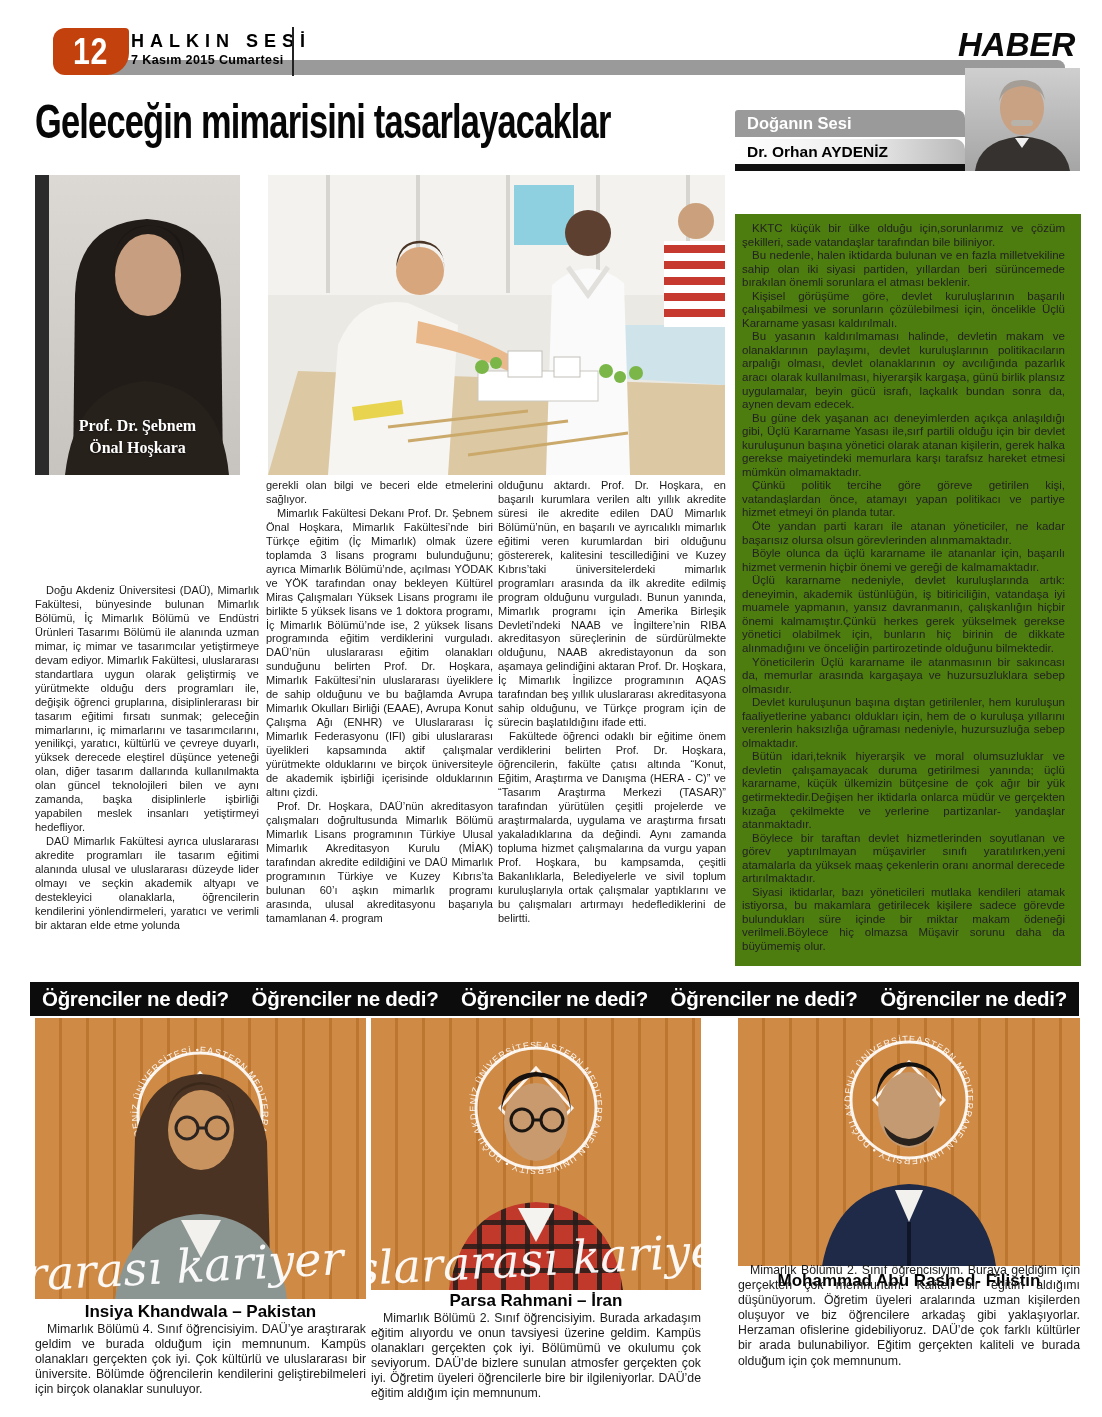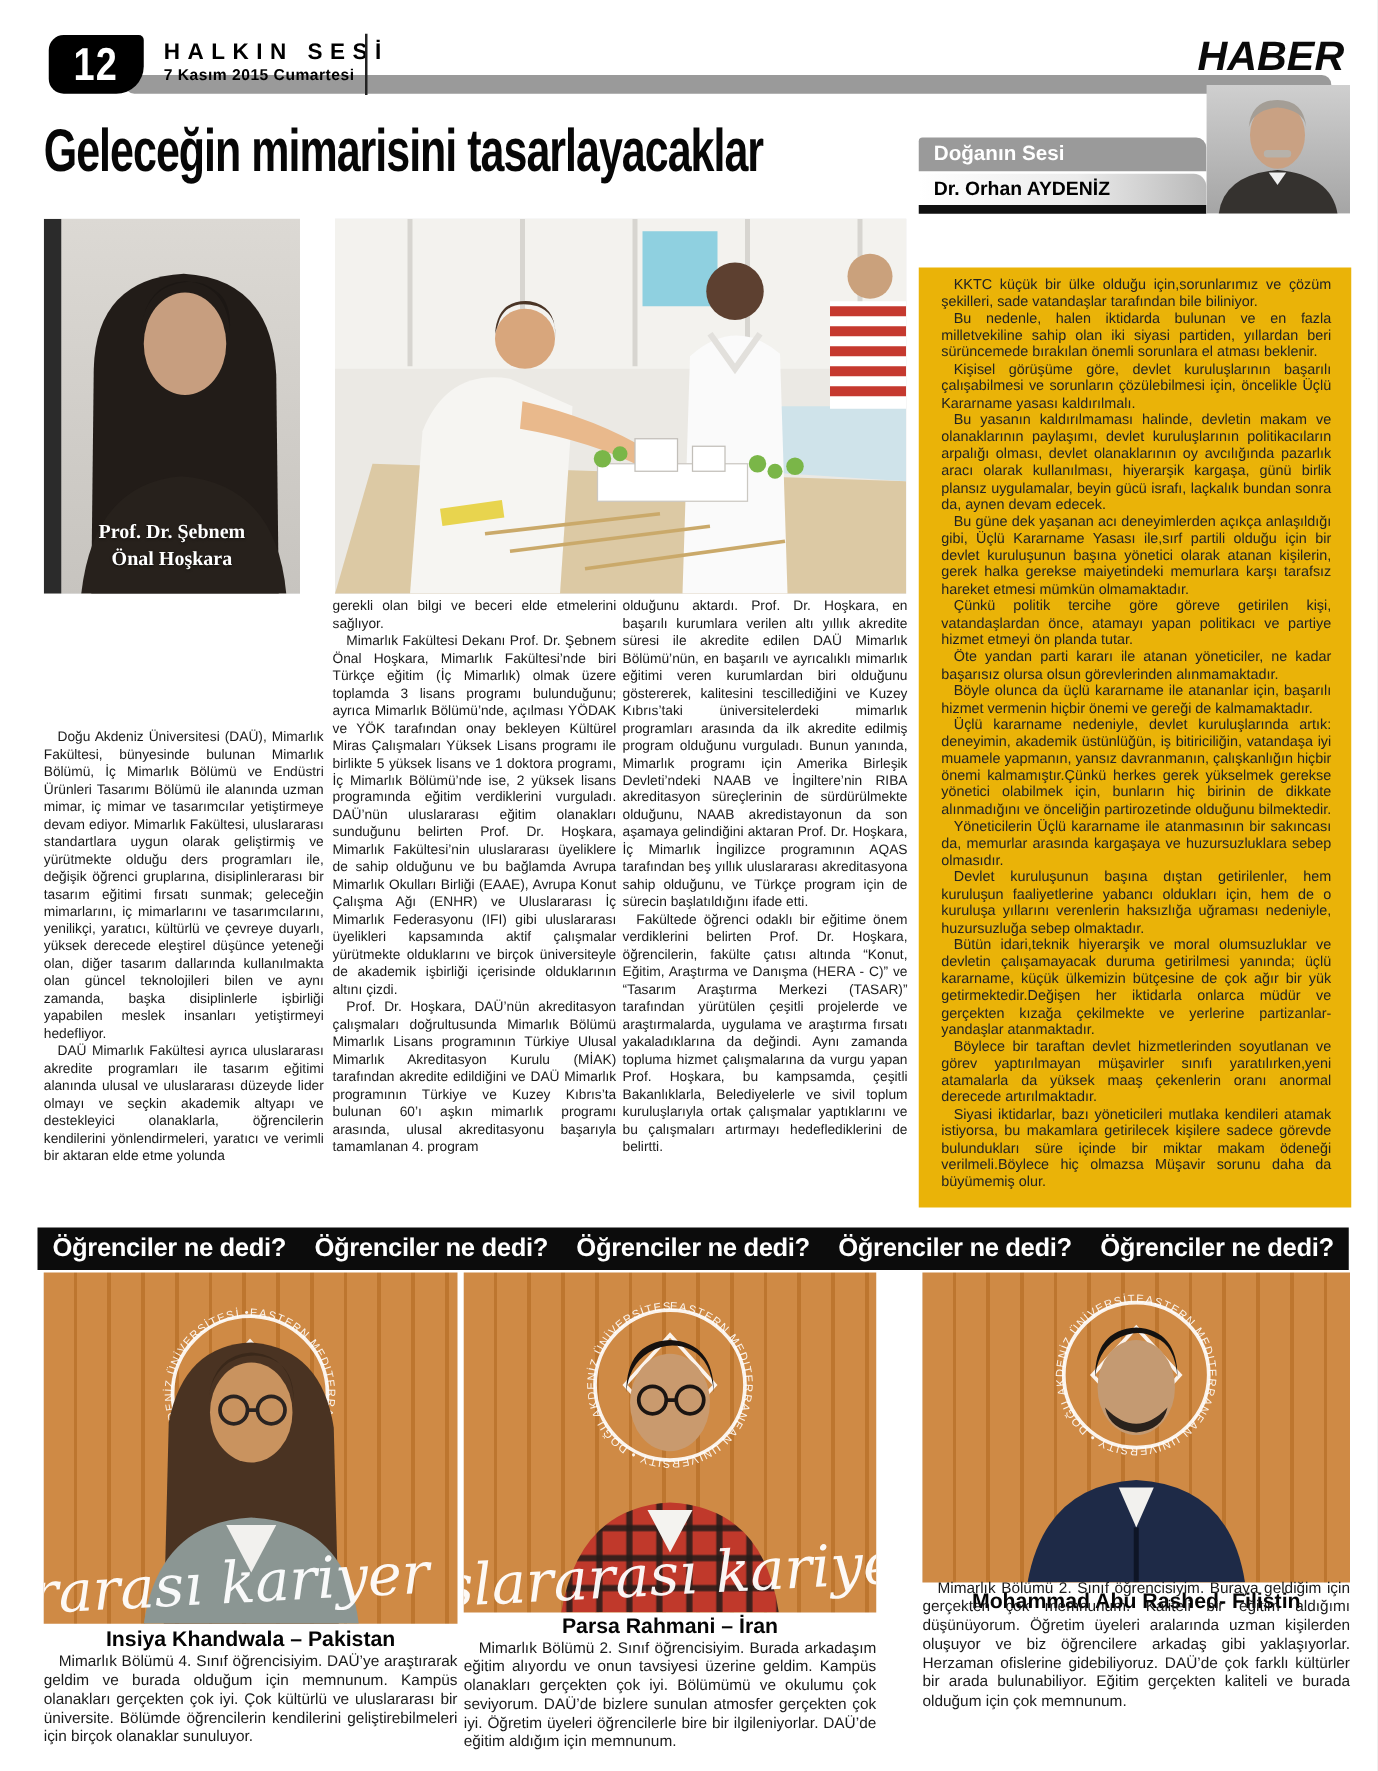--- a/index.html
+++ b/index.html
@@ -2,21 +2,21 @@
 <html lang="tr"><head>
 <meta charset="utf-8">
 <style>
   * { margin:0; padding:0; box-sizing:border-box; }
   html,body { background:#e8e8e8; }
   body { font-family:"Liberation Sans", sans-serif; color:#111; }
   .page { position:relative; width:1102px; height:1417px; background:#ffffff; margin:0 auto; overflow:hidden; }
 
   
   .hdr-graybar { position:absolute; left:100px; top:60px; width:965px; height:15px; background:#9a9a9a; border-radius:8px; }
-  .hdr-pagebox { position:absolute; left:39px; top:28px; width:76px; height:47px; background:#000000; border-radius:12px 4px 22px 12px; display:flex; align-items:center; justify-content:center; }
+  .hdr-pagebox { position:absolute; left:53px; top:28px; width:76px; height:47px; background:#c2410c; border-radius:12px 4px 22px 12px; display:flex; align-items:center; justify-content:center; }
   .hdr-pageno { color:#fff; font-size:37px; font-weight:bold; letter-spacing:1px; transform:scaleX(.82); }
   .hdr-masthead { position:absolute; left:131px; top:31px; font-size:18px; font-weight:bold; letter-spacing:6px; color:#000; white-space:nowrap; }
   .hdr-date { position:absolute; left:131px; top:53px; font-size:12.5px; font-weight:bold; letter-spacing:.4px; color:#000; }
   .hdr-divider { position:absolute; left:292px; top:27px; width:2px; height:49px; background:#222; }
   .hdr-section { position:absolute; left:958px; top:26px; font-size:33px; font-weight:900; font-style:italic; letter-spacing:0; color:#0a0a0a; }
 
   
   .headline { position:absolute; left:35px; top:94px; width:700px; height:62px; overflow:visible; }
   .headline span { display:inline-block; font-size:43px; font-weight:bold; letter-spacing:-1px; white-space:nowrap; transform:scaleX(.8) scaleY(1.12); transform-origin:left top; color:#070707; }
 
@@ -25,21 +25,21 @@
   .ph-portrait { left:35px; top:175px; width:205px; height:300px;font-family:Liberation Serif, serif; }
   .ph-studio  { left:268px; top:175px; width:457px; height:300px; }
   .ph-caption { position:absolute; left:50%; transform:translateX(-50%); bottom:16px; width:150px; text-align:center; color:#fff; font-weight:bold; font-size:16px; line-height:1.38; text-shadow:0 1px 2px rgba(0,0,0,.6); }
 
   
   .op-kicker { position:absolute; left:735px; top:110px; width:230px; height:27px; background:#9a9a9a; border-radius:3px 8px 0 0; color:#fff; font-weight:bold; font-size:16.5px; line-height:27px; padding-left:12px; }
   .op-author { position:absolute; left:735px; top:139px; width:230px; height:25px; background:linear-gradient(90deg,#ffffff 0%,#ececec 55%,#b9b9b9 100%); color:#000; font-weight:bold; font-size:15.5px; line-height:25px; padding-left:12px; border-radius:0 10px 0 0; }
   .op-blackbar { position:absolute; left:735px; top:164px; width:230px; height:7px; background:#101010; }
   .op-photo { position:absolute; left:965px; top:68px; width:115px; height:103px; overflow:hidden; }
   .op-headline { position:absolute; left:737px; top:180px; width:343px; font-size:22px; font-weight:bold; letter-spacing:-.2px; color:#060606; }
-  .op-body { position:absolute; left:735px; top:214px; width:346px; height:752px; background:#eab308; padding:8px 16px 8px 18px; font-size:11.5px; line-height:13.55px; text-align:justify; color:#222; }
+  .op-body { position:absolute; left:735px; top:214px; width:346px; height:752px; background:#4d7c0f; padding:8px 16px 8px 7px; font-size:11.5px; line-height:13.55px; text-align:justify; color:#222; }
   .op-body p { text-indent:10px; }
 
   
   .lead { position:absolute; left:35px; top:483px; width:224px; font-size:14.5px; font-weight:bold; line-height:1.37; color:#0a0a0a; }
   .ncol { position:absolute; font-size:11px; line-height:13.95px; text-align:justify; color:#1a1a1a; }
   .ncol p { text-indent:11px; }
   .ncol.cont p:first-child { text-indent:0; }
   .col1 { left:35px;  top:584px; width:224px; height:382px; }
   .col2 { left:266px; top:479px; width:227px; height:488px; }
   .col3 { left:498px; top:479px; width:228px; height:488px; }

